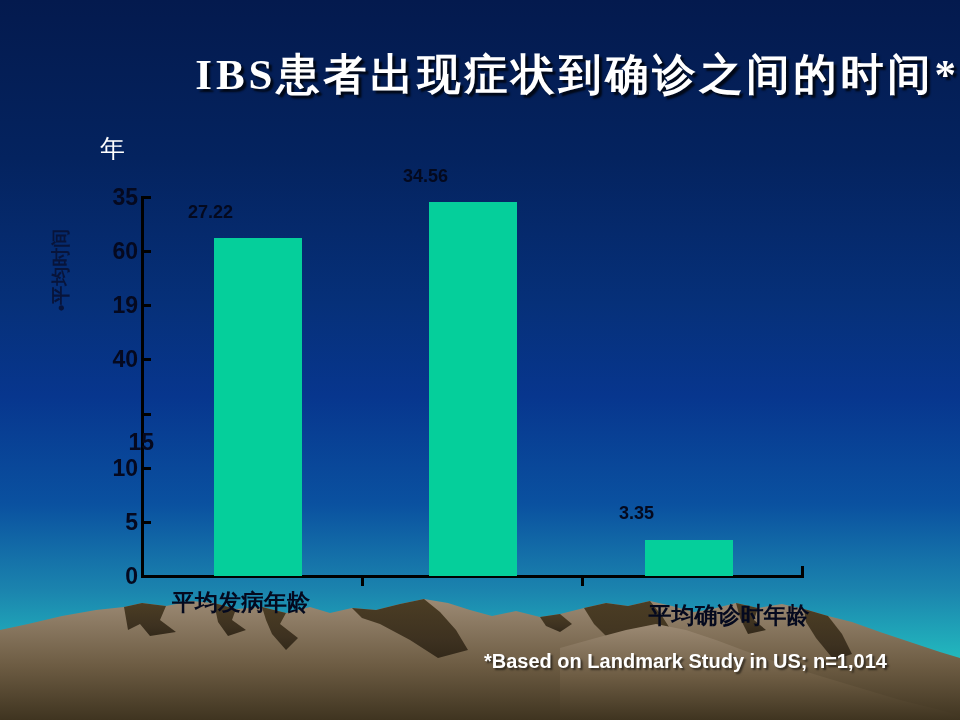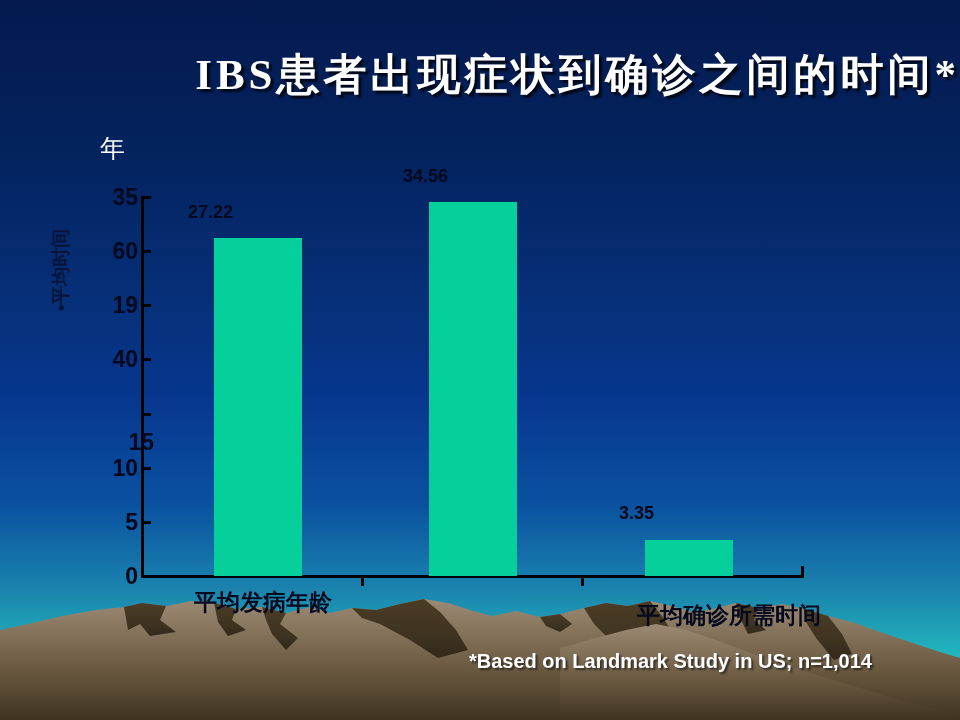--- a/index.html
+++ b/index.html
@@ -166,21 +166,21 @@
     text-align: center;
     font-size: 23px;
     font-weight: 700;
     color: #04091e;
     line-height: 1;
     white-space: nowrap;
   }
 
   #footnote {
     position: absolute;
-    left: 469px;
+    left: 484px;
     top: 650px;
     font-size: 20px;
     font-weight: 700;
     color: #ffffff;
     text-shadow: 2px 2px 2px rgba(0,0,0,0.55);
     white-space: nowrap;
   }
 </style>
 </head>
 <body>
@@ -258,20 +258,20 @@
     <div class="xtick-mark" style="left:581px;"></div>
 
     <div class="bar" style="left:214px; top:238px; width:88px; height:338px;"></div>
     <div class="bar" style="left:429px; top:202px; width:88px; height:374px;"></div>
     <div class="bar" style="left:645px; top:540px; width:88px; height:36px;"></div>
 
     <div class="bar-value" style="left:188px; top:203px;">27.22</div>
     <div class="bar-value" style="left:403px; top:167px;">34.56</div>
     <div class="bar-value" style="left:619px; top:504px;">3.35</div>
 
-    <div class="cat-label" style="left:133px; top:591px;">平均发病年龄</div>
-    <div class="cat-label" style="left:599px; top:604px;">平均确诊所需时间</div>
+    <div class="cat-label" style="left:111px; top:591px;">平均发病年龄</div>
+    <div class="cat-label" style="left:599px; top:604px;">平均确诊时年龄</div>
 
   </div>
 
   <div id="footnote">*Based on Landmark Study in US; n=1,014</div>
 
 </div>
 
 </body></html>

